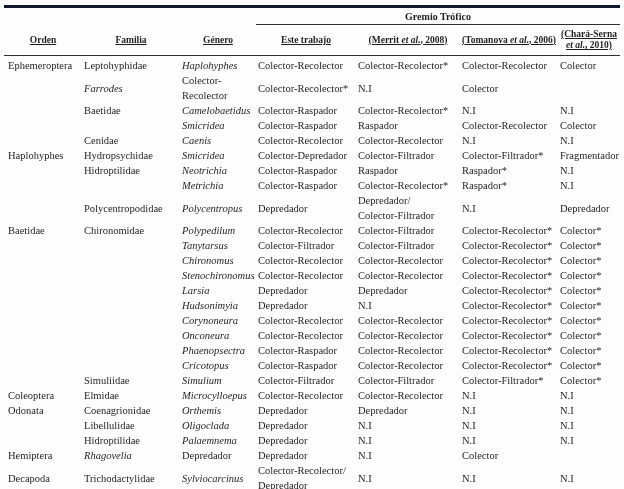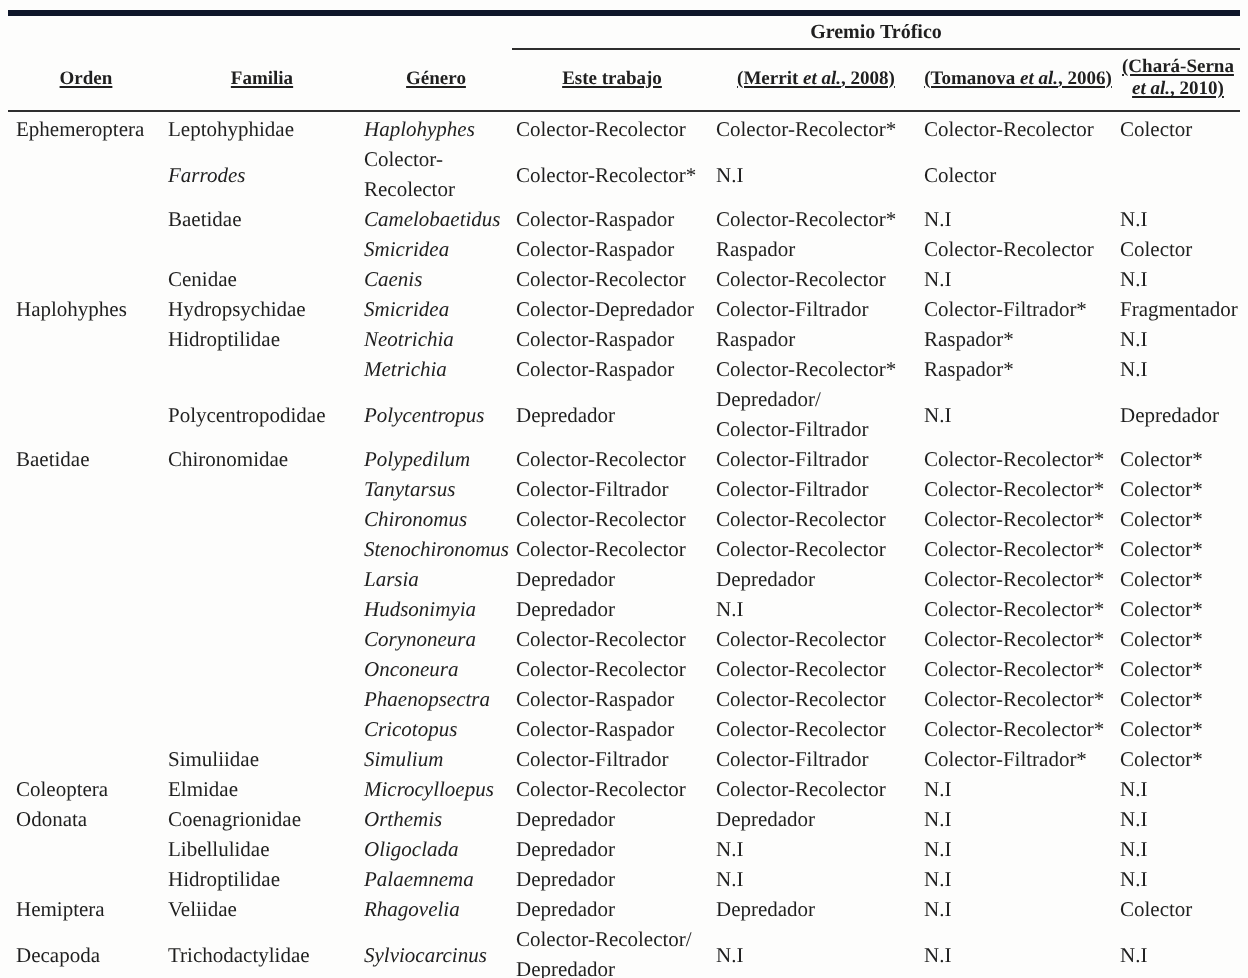--- a/index.html
+++ b/index.html
@@ -286,21 +286,20 @@
           <div class="td col-orden"></div>
           <div class="td col-familia">Hidroptilidae</div>
           <div class="td col-genero">Palaemnema</div>
           <div class="td">Depredador</div>
           <div class="td">N.I</div>
           <div class="td">N.I</div>
           <div class="td">N.I</div>
         </div>
         <div class="grid-row tr">
           <div class="td col-orden">Hemiptera</div>
-          <div class="td col-familia">Veliidae</div>
           <div class="td col-genero">Rhagovelia</div>
           <div class="td">Depredador</div>
           <div class="td">Depredador</div>
           <div class="td">N.I</div>
           <div class="td">Colector</div>
         </div>
         <div class="grid-row tr">
           <div class="td col-orden">Decapoda</div>
           <div class="td col-familia">Trichodactylidae</div>
           <div class="td col-genero">Sylviocarcinus</div>

